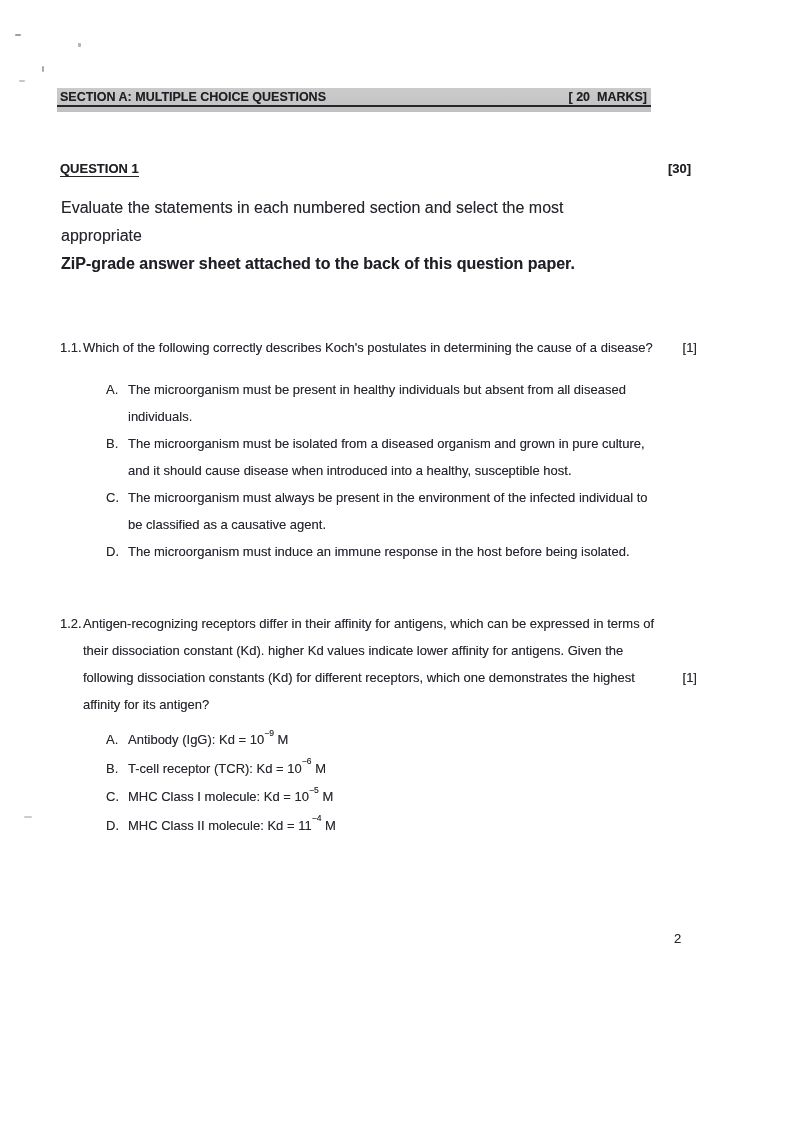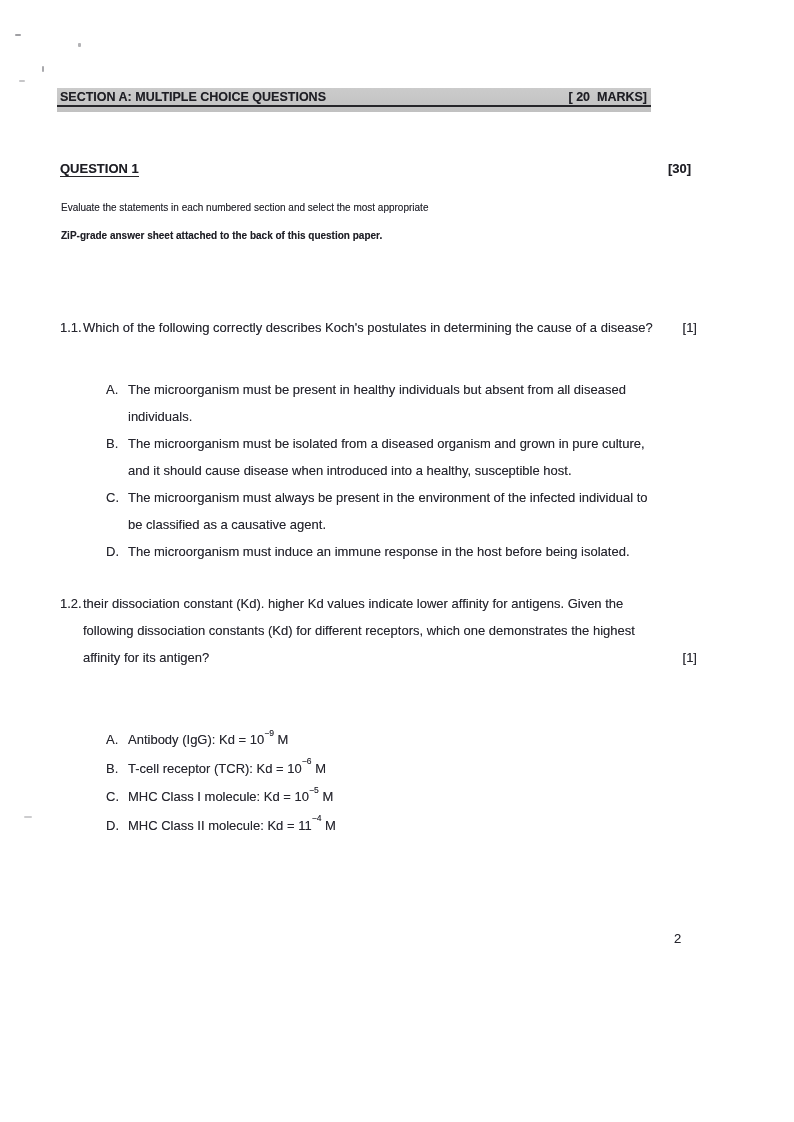--- a/index.html
+++ b/index.html
@@ -38,26 +38,26 @@
   .q1-row {
     position:absolute; left:60px; top:161px; width:631px;
     display:flex; justify-content:space-between;
     font-size:13px; font-weight:bold; color:#1e1e24;
   }
   .q1-title { border-bottom:1.5px solid #26262a; padding-bottom:0; }
 
   
   .intro {
     position:absolute; left:61px; top:194px; width:560px;
-    font-size:10px; line-height:28px;
+    font-size:16px; line-height:28px;
   }
   .b { font-weight:bold; color:#1f1f26; }
 
   
-  .qblock { position:absolute; font-size:13px; line-height:27px; }
+  .qblock { position:absolute; font-size:13px; line-height:27px;margin-top:20px; }
   .q11 { left:60px; top:314px; width:637px; }
   .q12 { left:60px; top:590px; width:637px; }
   .qnum { position:absolute; left:0; top:0; }
   .qline { padding-left:23px; }
   .q-marks { position:absolute; right:0; top:0; }
   .q12 .q-marks { top:54px; }
 
   
   .opts { position:absolute; left:106px; font-size:13px; }
   .opts11 { top:376px; line-height:27px; }
@@ -120,20 +120,21 @@
       <span class="otext">The microorganism must always be present in the environment of the infected individual to be classified as a causative agent.</span>
     </div>
     <div class="opt">
       <span class="letter">D.</span>
       <span class="otext">The microorganism must induce an immune response in the host before being isolated.</span>
     </div>
   </div>
 
   <div class="qblock q12">
     <span class="qnum">1.2.</span>
+    <div class="qline">Antigen-recognizing receptors differ in their affinity for antigens, which can be expressed in terms of</div>
     <div class="qline">their dissociation constant (Kd). higher Kd values indicate lower affinity for antigens. Given the</div>
     <div class="qline">following dissociation constants (Kd) for different receptors, which one demonstrates the highest</div>
     <div class="qline">affinity for its antigen?</div>
     <span class="q-marks">[1]</span>
   </div>
 
   <div class="opts opts12">
     <div class="opt">
       <span class="letter">A.</span>
       <span class="otext"><span>Antibody (IgG): Kd = 10</span><sup>−9</sup><span> M</span></span>

